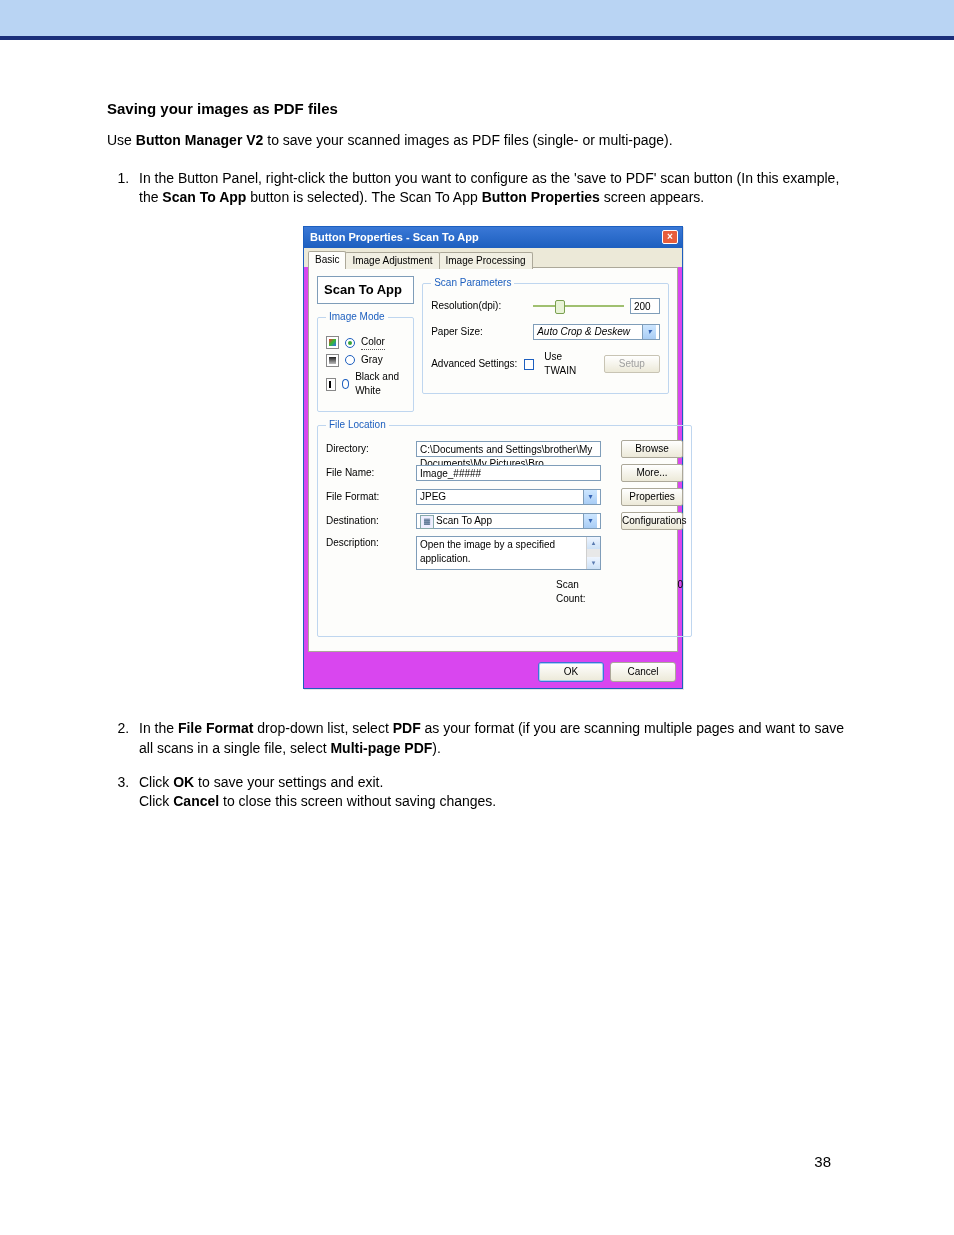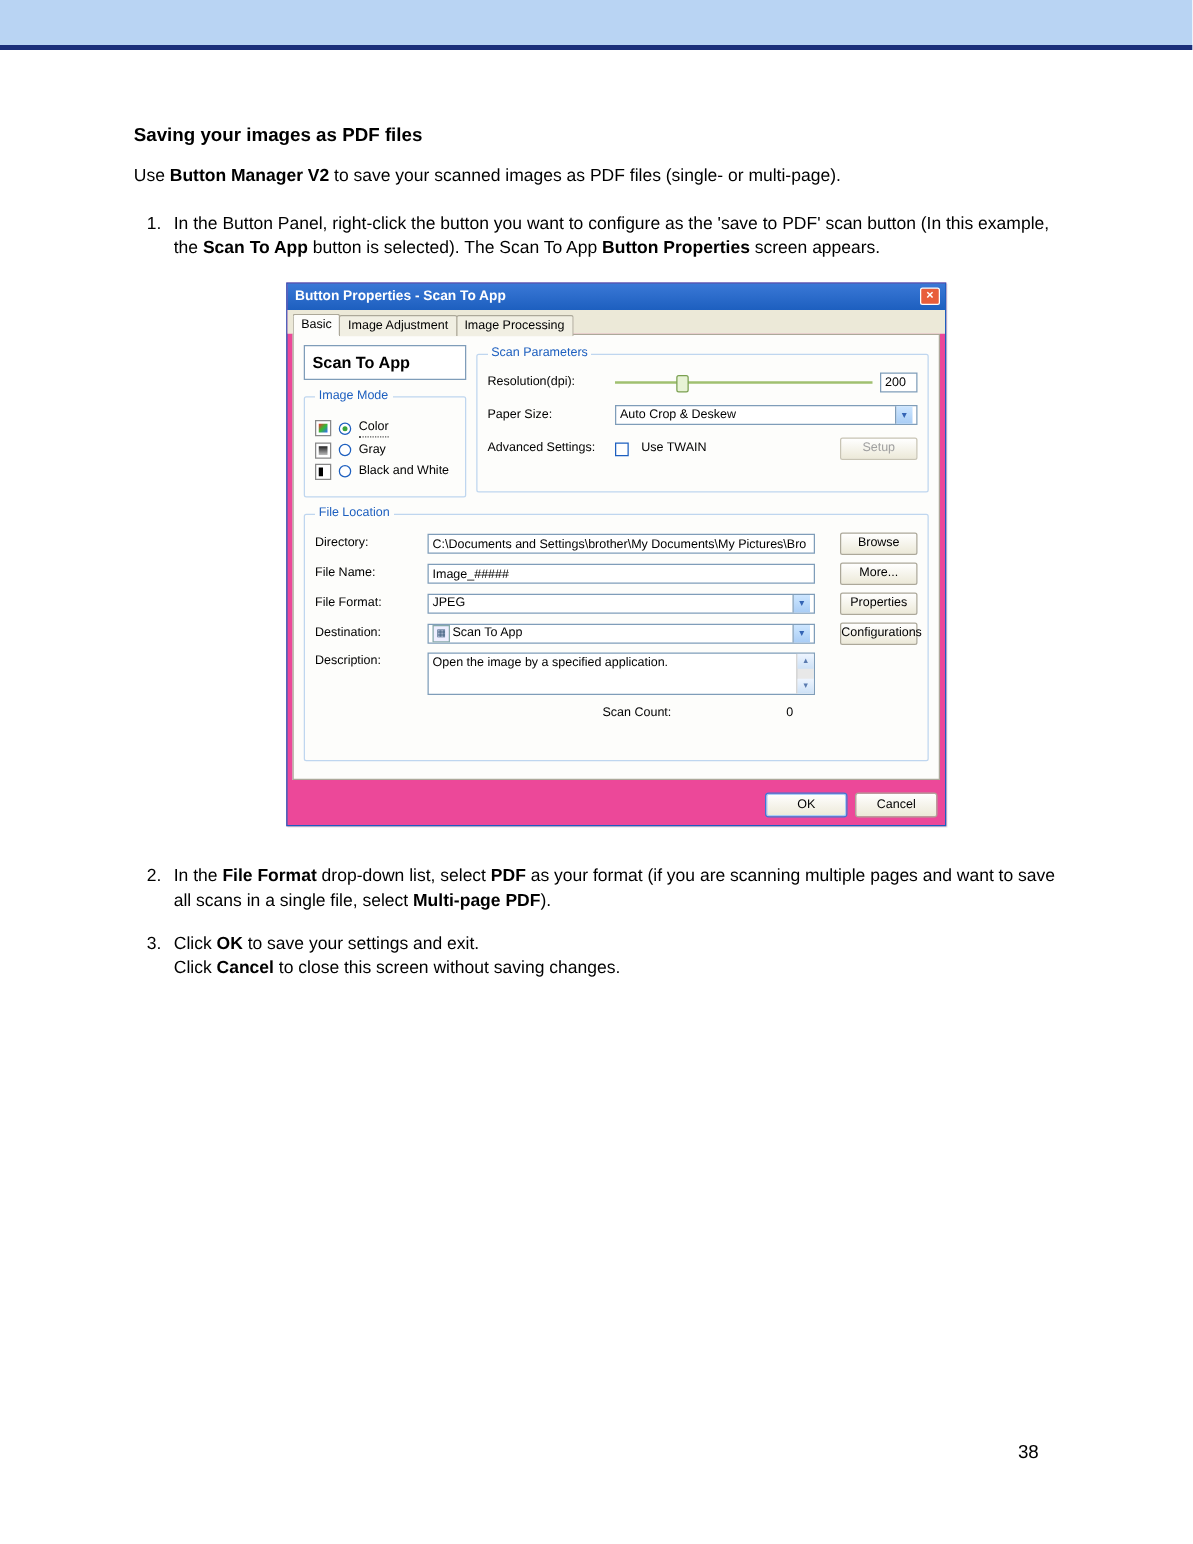--- a/index.html
+++ b/index.html
@@ -29,23 +29,23 @@
   }
   .para { font-size: 14px; line-height: 1.4; margin-bottom: 18px; }
   .bold { font-weight: bold; }
   ol.steps { padding-left: 26px; margin: 0 0 8px 0; }
   ol.steps li { font-size: 14px; line-height: 1.4; margin-bottom: 14px; padding-left: 6px; }
   .page-num { position: absolute; bottom: 10px; right: 56px; font-weight: normal; font-size: 15px; }
 
   
   .dialog-wrap { display: flex; justify-content: center; margin: 18px 0 30px 0; }
   .dialog {
-    width: 528px;
+    width: 380px;
     border: 1px solid #1d5fbf;
-    background: #ec4899;
+    background: #d946ef;
     font-family: Tahoma, Arial, sans-serif;
     font-size: 10px;
     color: #000;
     box-shadow: 1px 1px 0 rgba(0,0,0,0.1);
   }
   .titlebar {
     background: linear-gradient(#3a78d6, #1d5fbf);
     color: #fff;
     font-weight: bold;
     font-size: 11px;
@@ -301,21 +301,21 @@
                     <div class="sp-label">Resolution(dpi):</div>
                     <div class="slider">
                       <div class="track"></div>
                         <div class="thumb"></div>
                     </div>
                     <div class="textbox" style="width:30px;">200</div>
                   </div>
 
                   <div class="sp-row">
                     <div class="sp-label">Paper Size:</div>
-                    <div class="combo" style="flex:1;">
+                    <div class="combo" style="flex:1;font-style:italic;">
                       <span>Auto Crop &amp; Deskew</span>
                       <span class="caret">▾</span>
                     </div>
                   </div>
 
                   <div class="sp-row" style="margin-bottom:0;">
                     <div class="sp-label">Advanced Settings:</div>
                     <span class="checkbox"></span>
                     <span>Use TWAIN</span>
                     <div style="flex:1;"></div>

